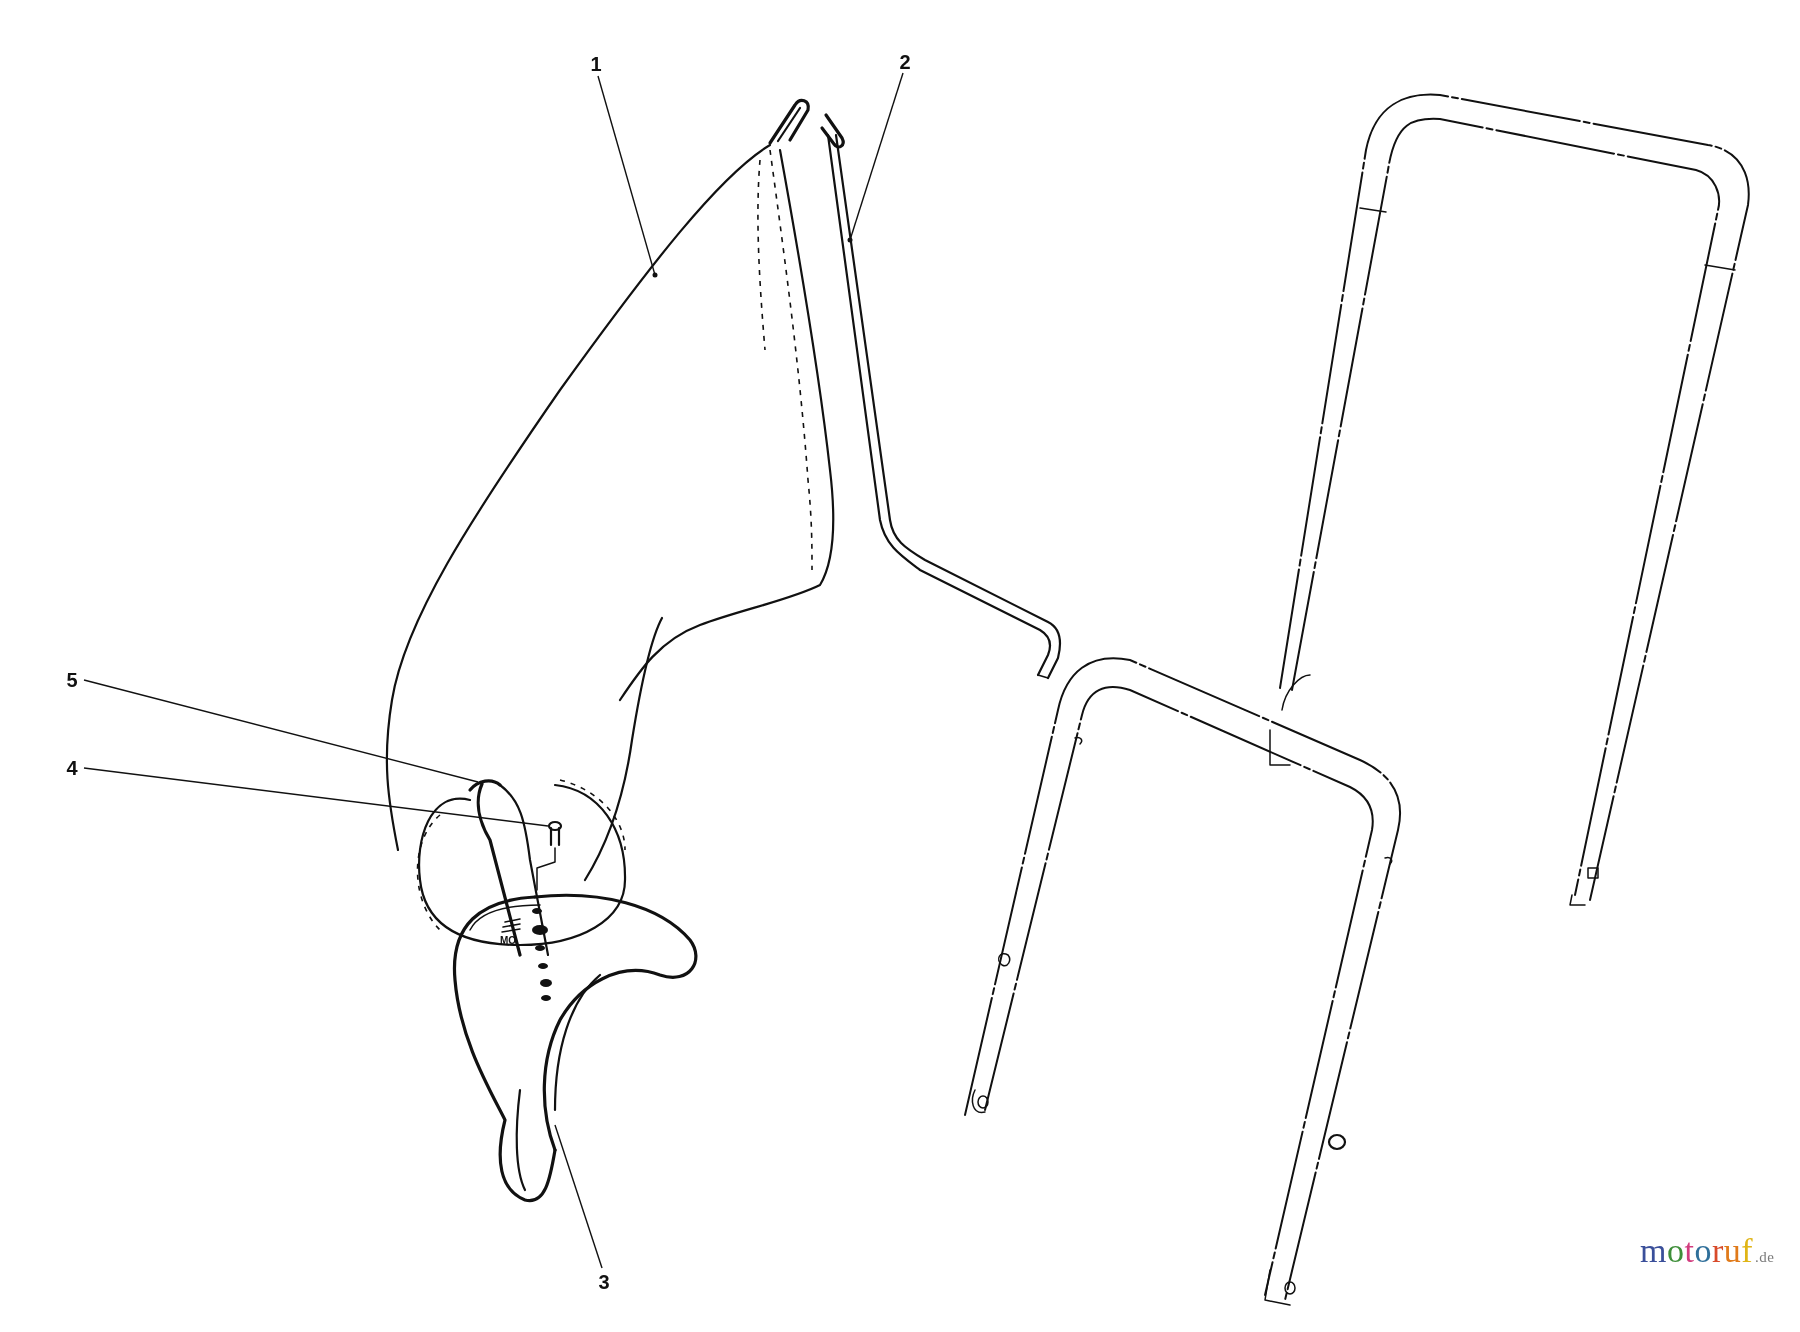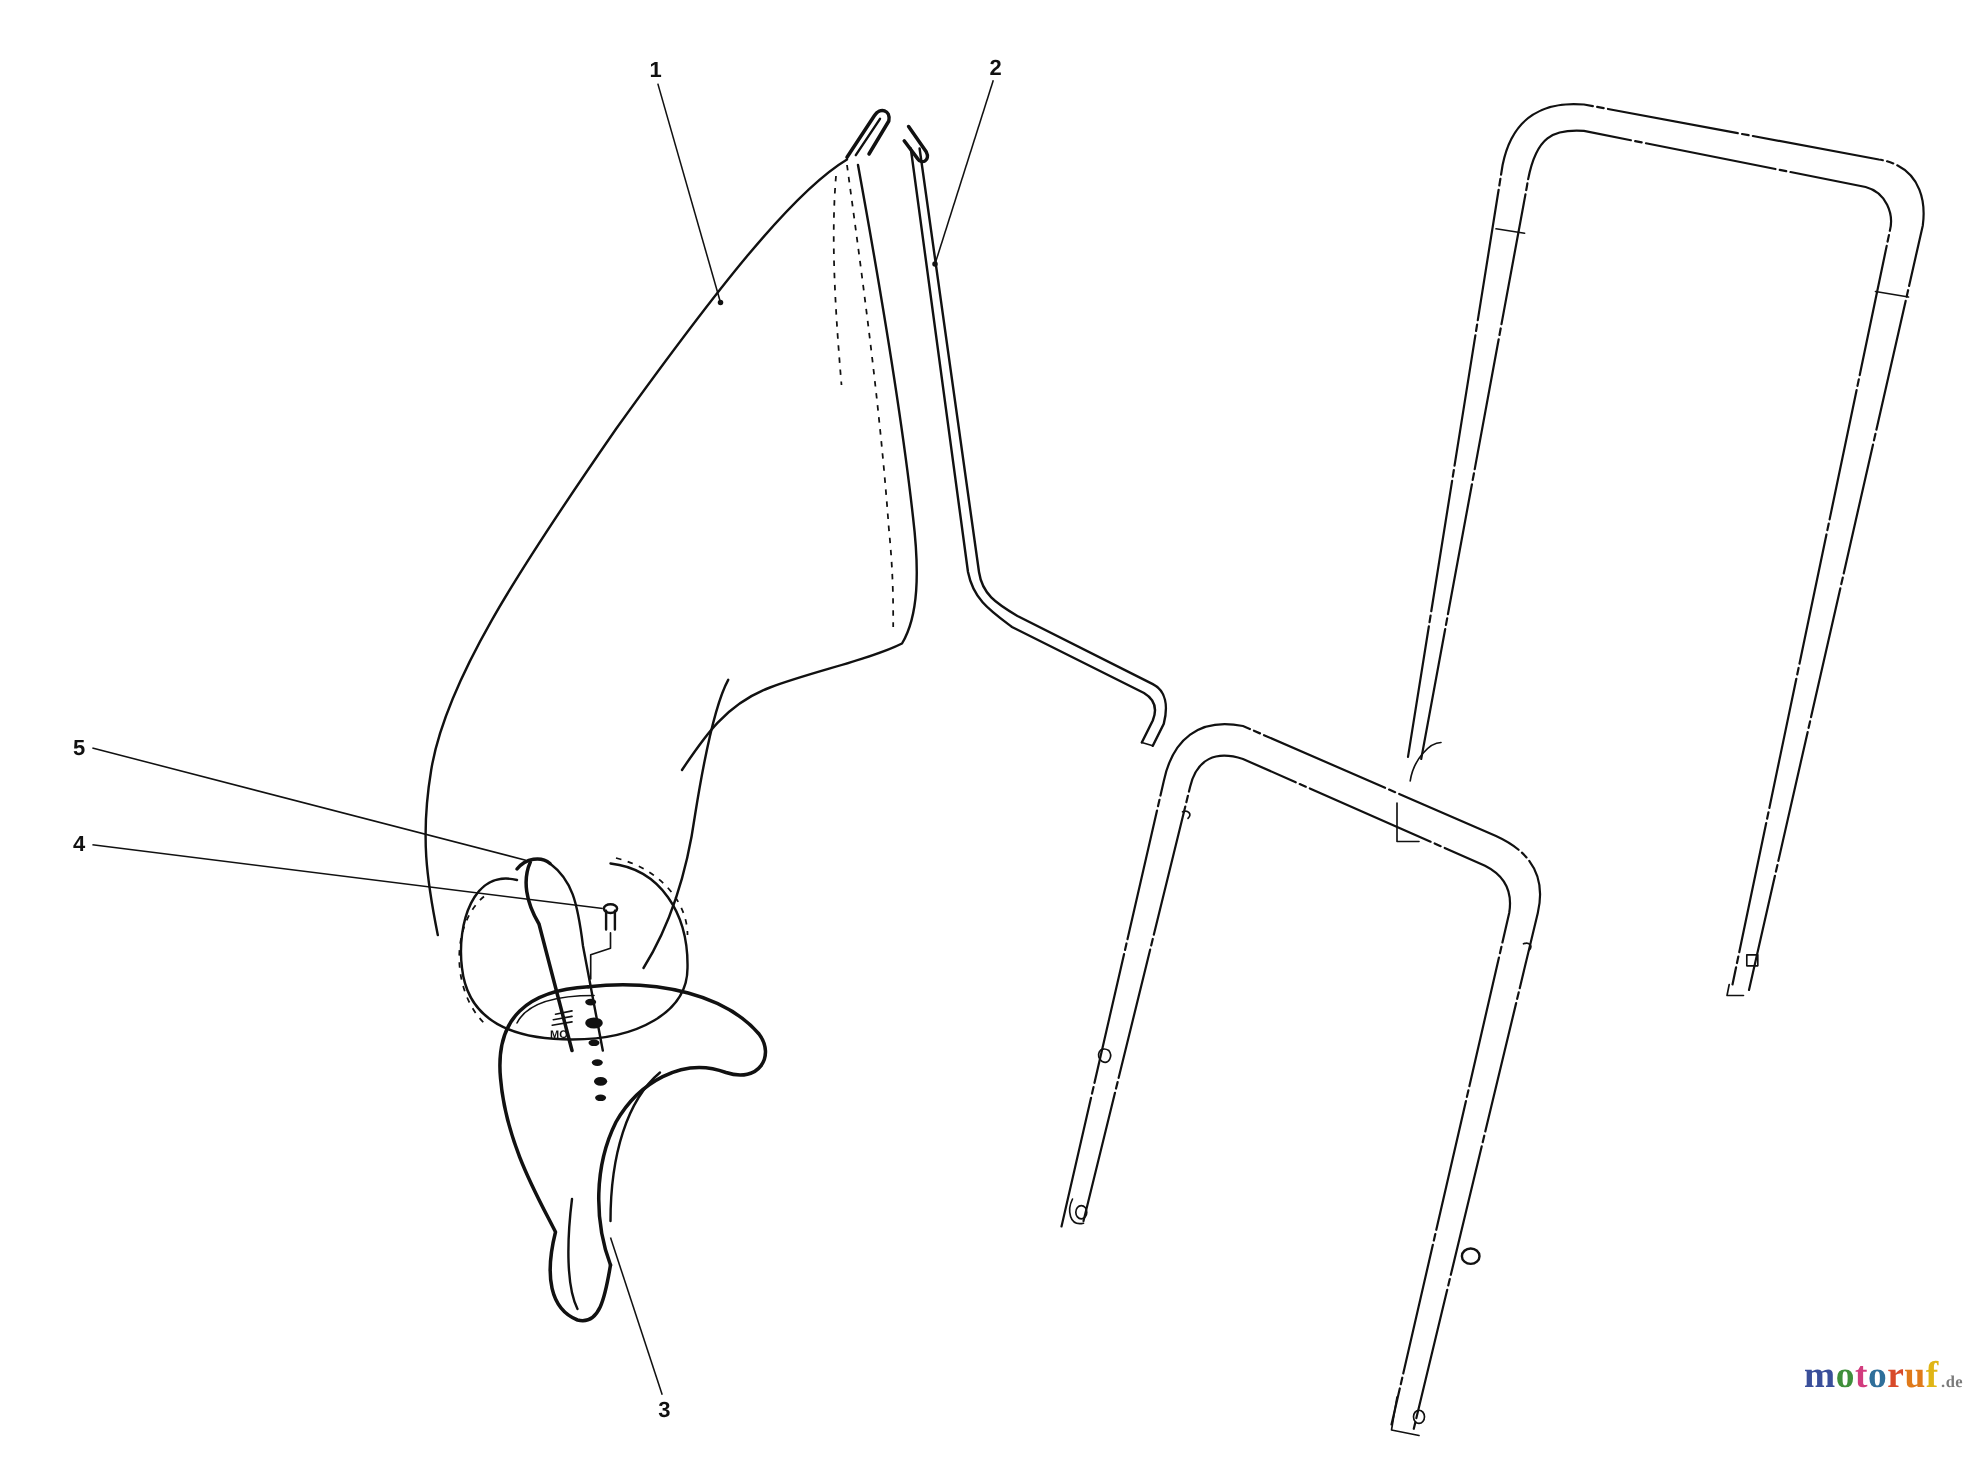--- a/index.html
+++ b/index.html
@@ -70,21 +70,20 @@
       transform: translate(-50%, -50%);
     }
     .watermark {
       position: absolute;
       left: 1640px;
       top: 1232px;
       font-family: "Liberation Serif", serif;
       font-size: 34px;
       letter-spacing: 0.5px;
       white-space: nowrap;
-      font-weight: bold;
     }
     .watermark .suffix {
       font-size: 15px;
       color: #7a7a7a;
       margin-left: 2px;
     }
   </style>
 </head>
 <body>
 

